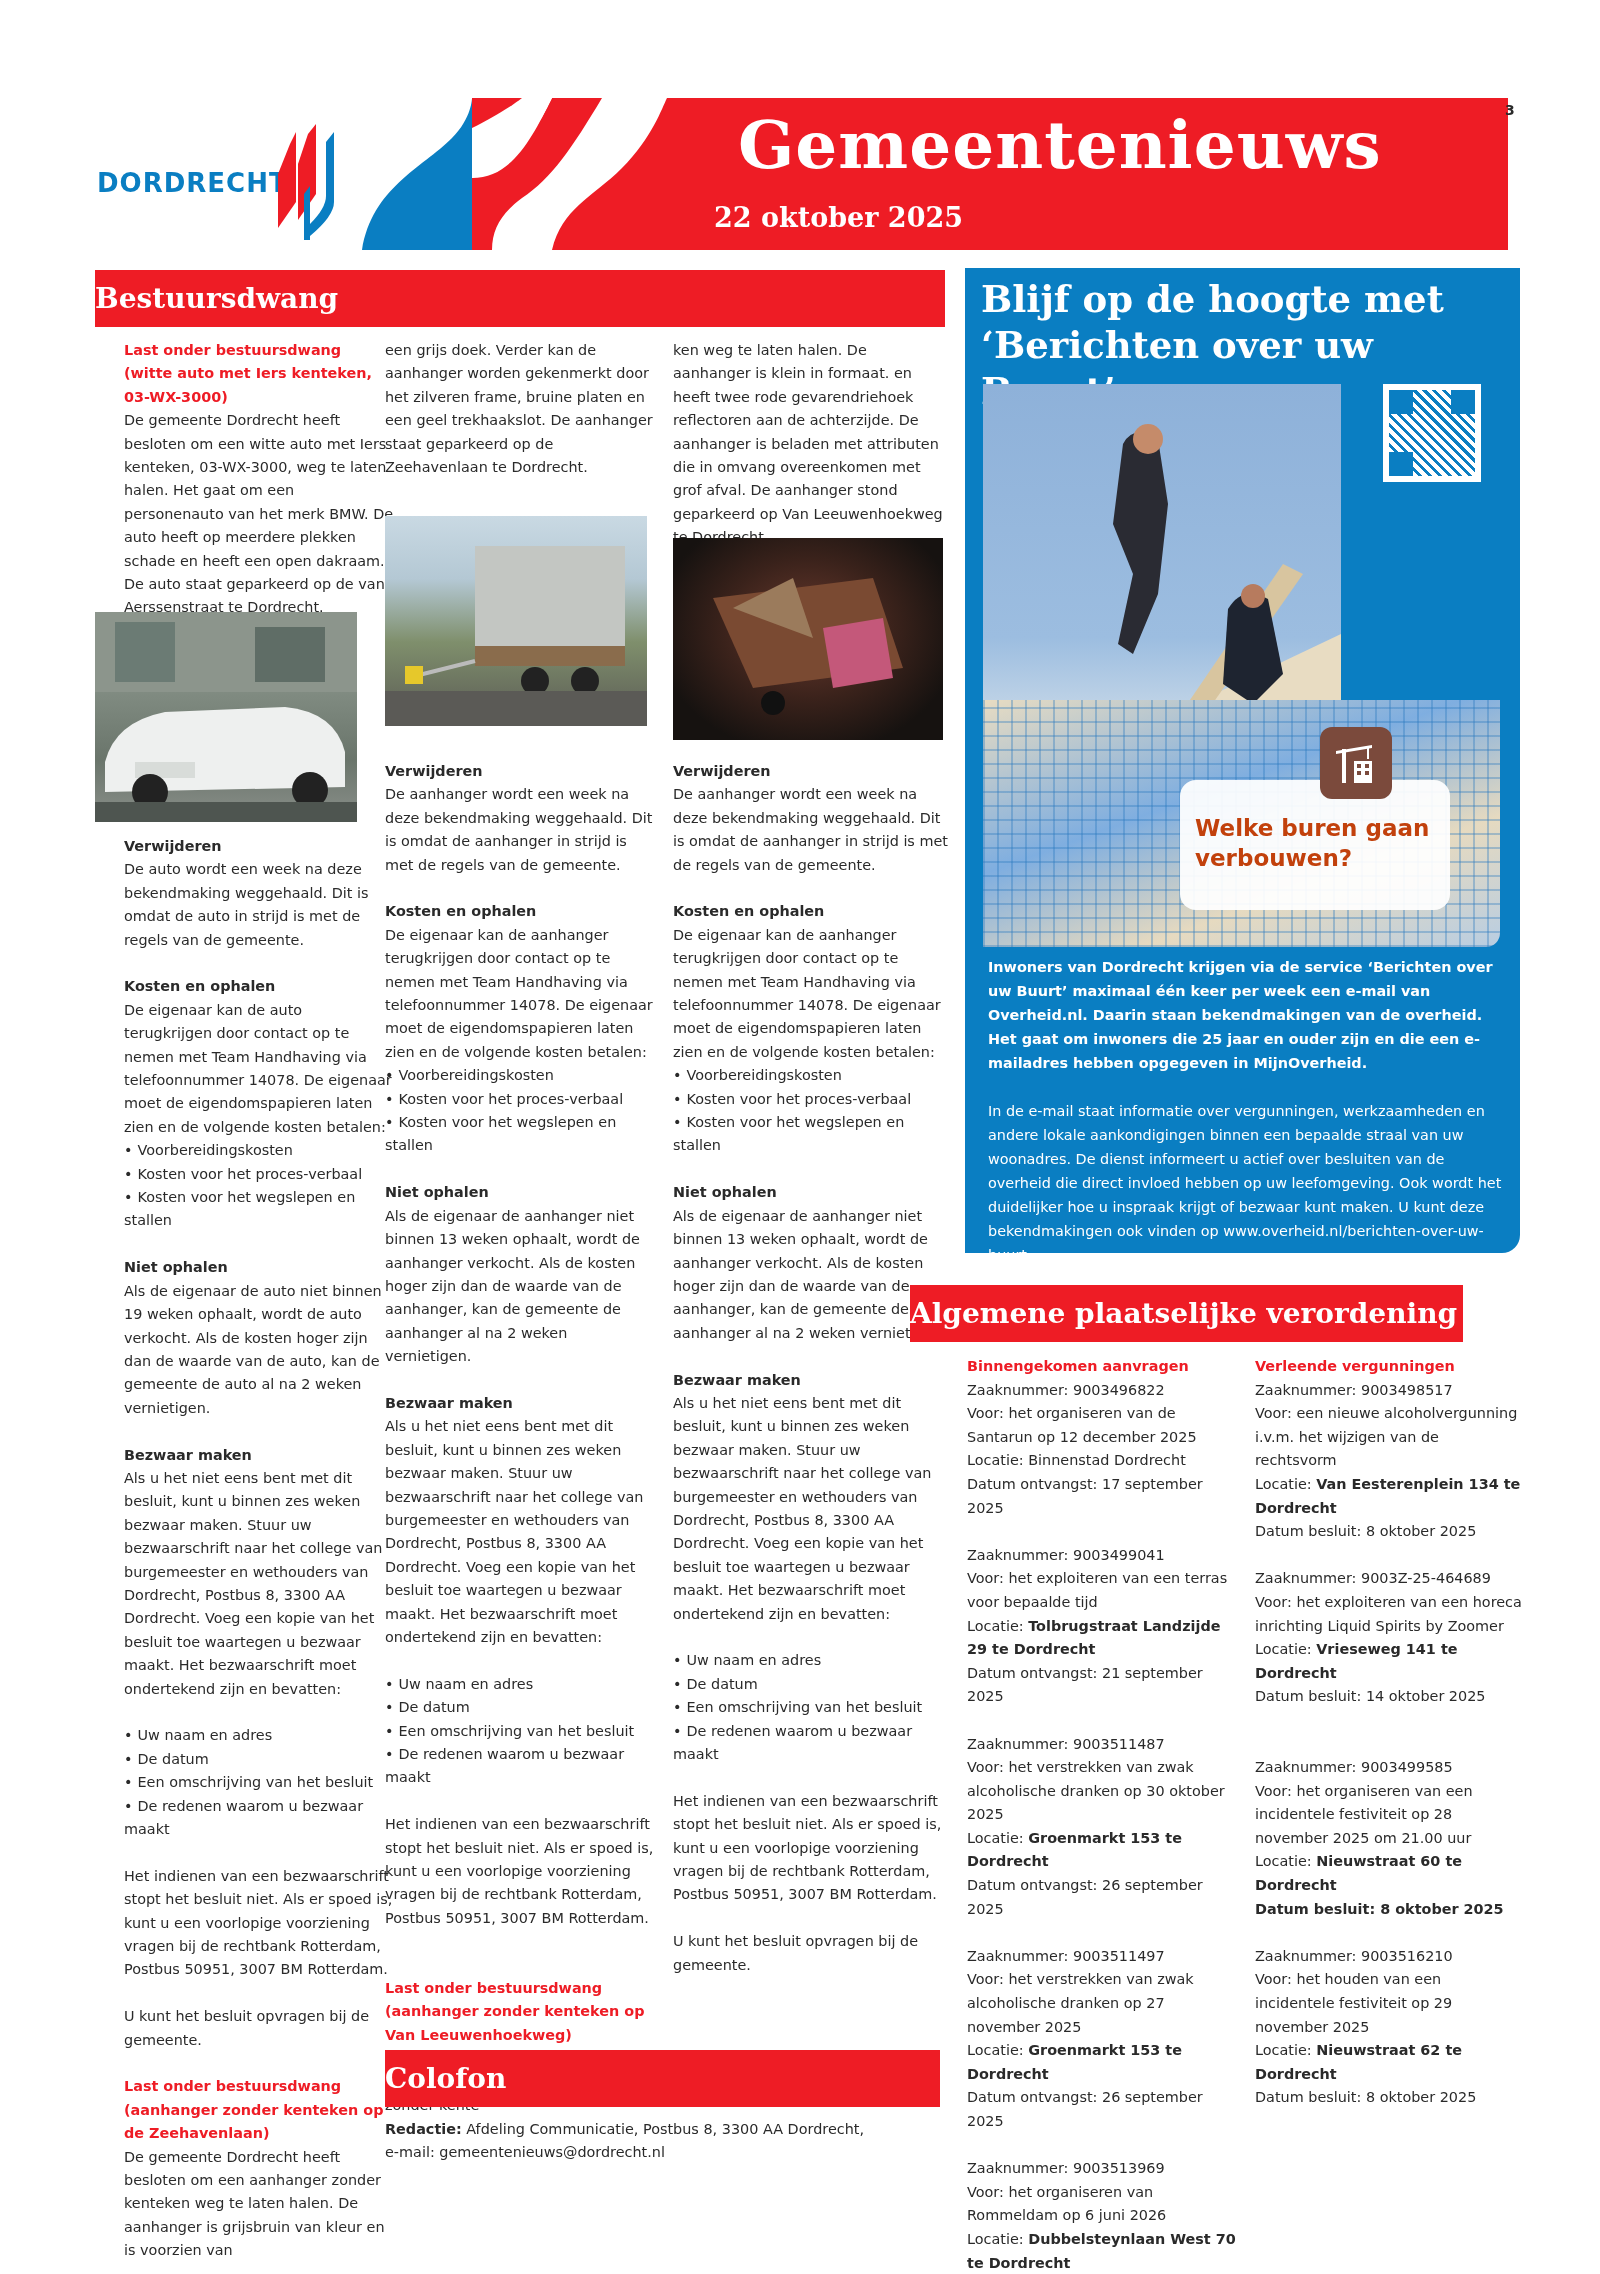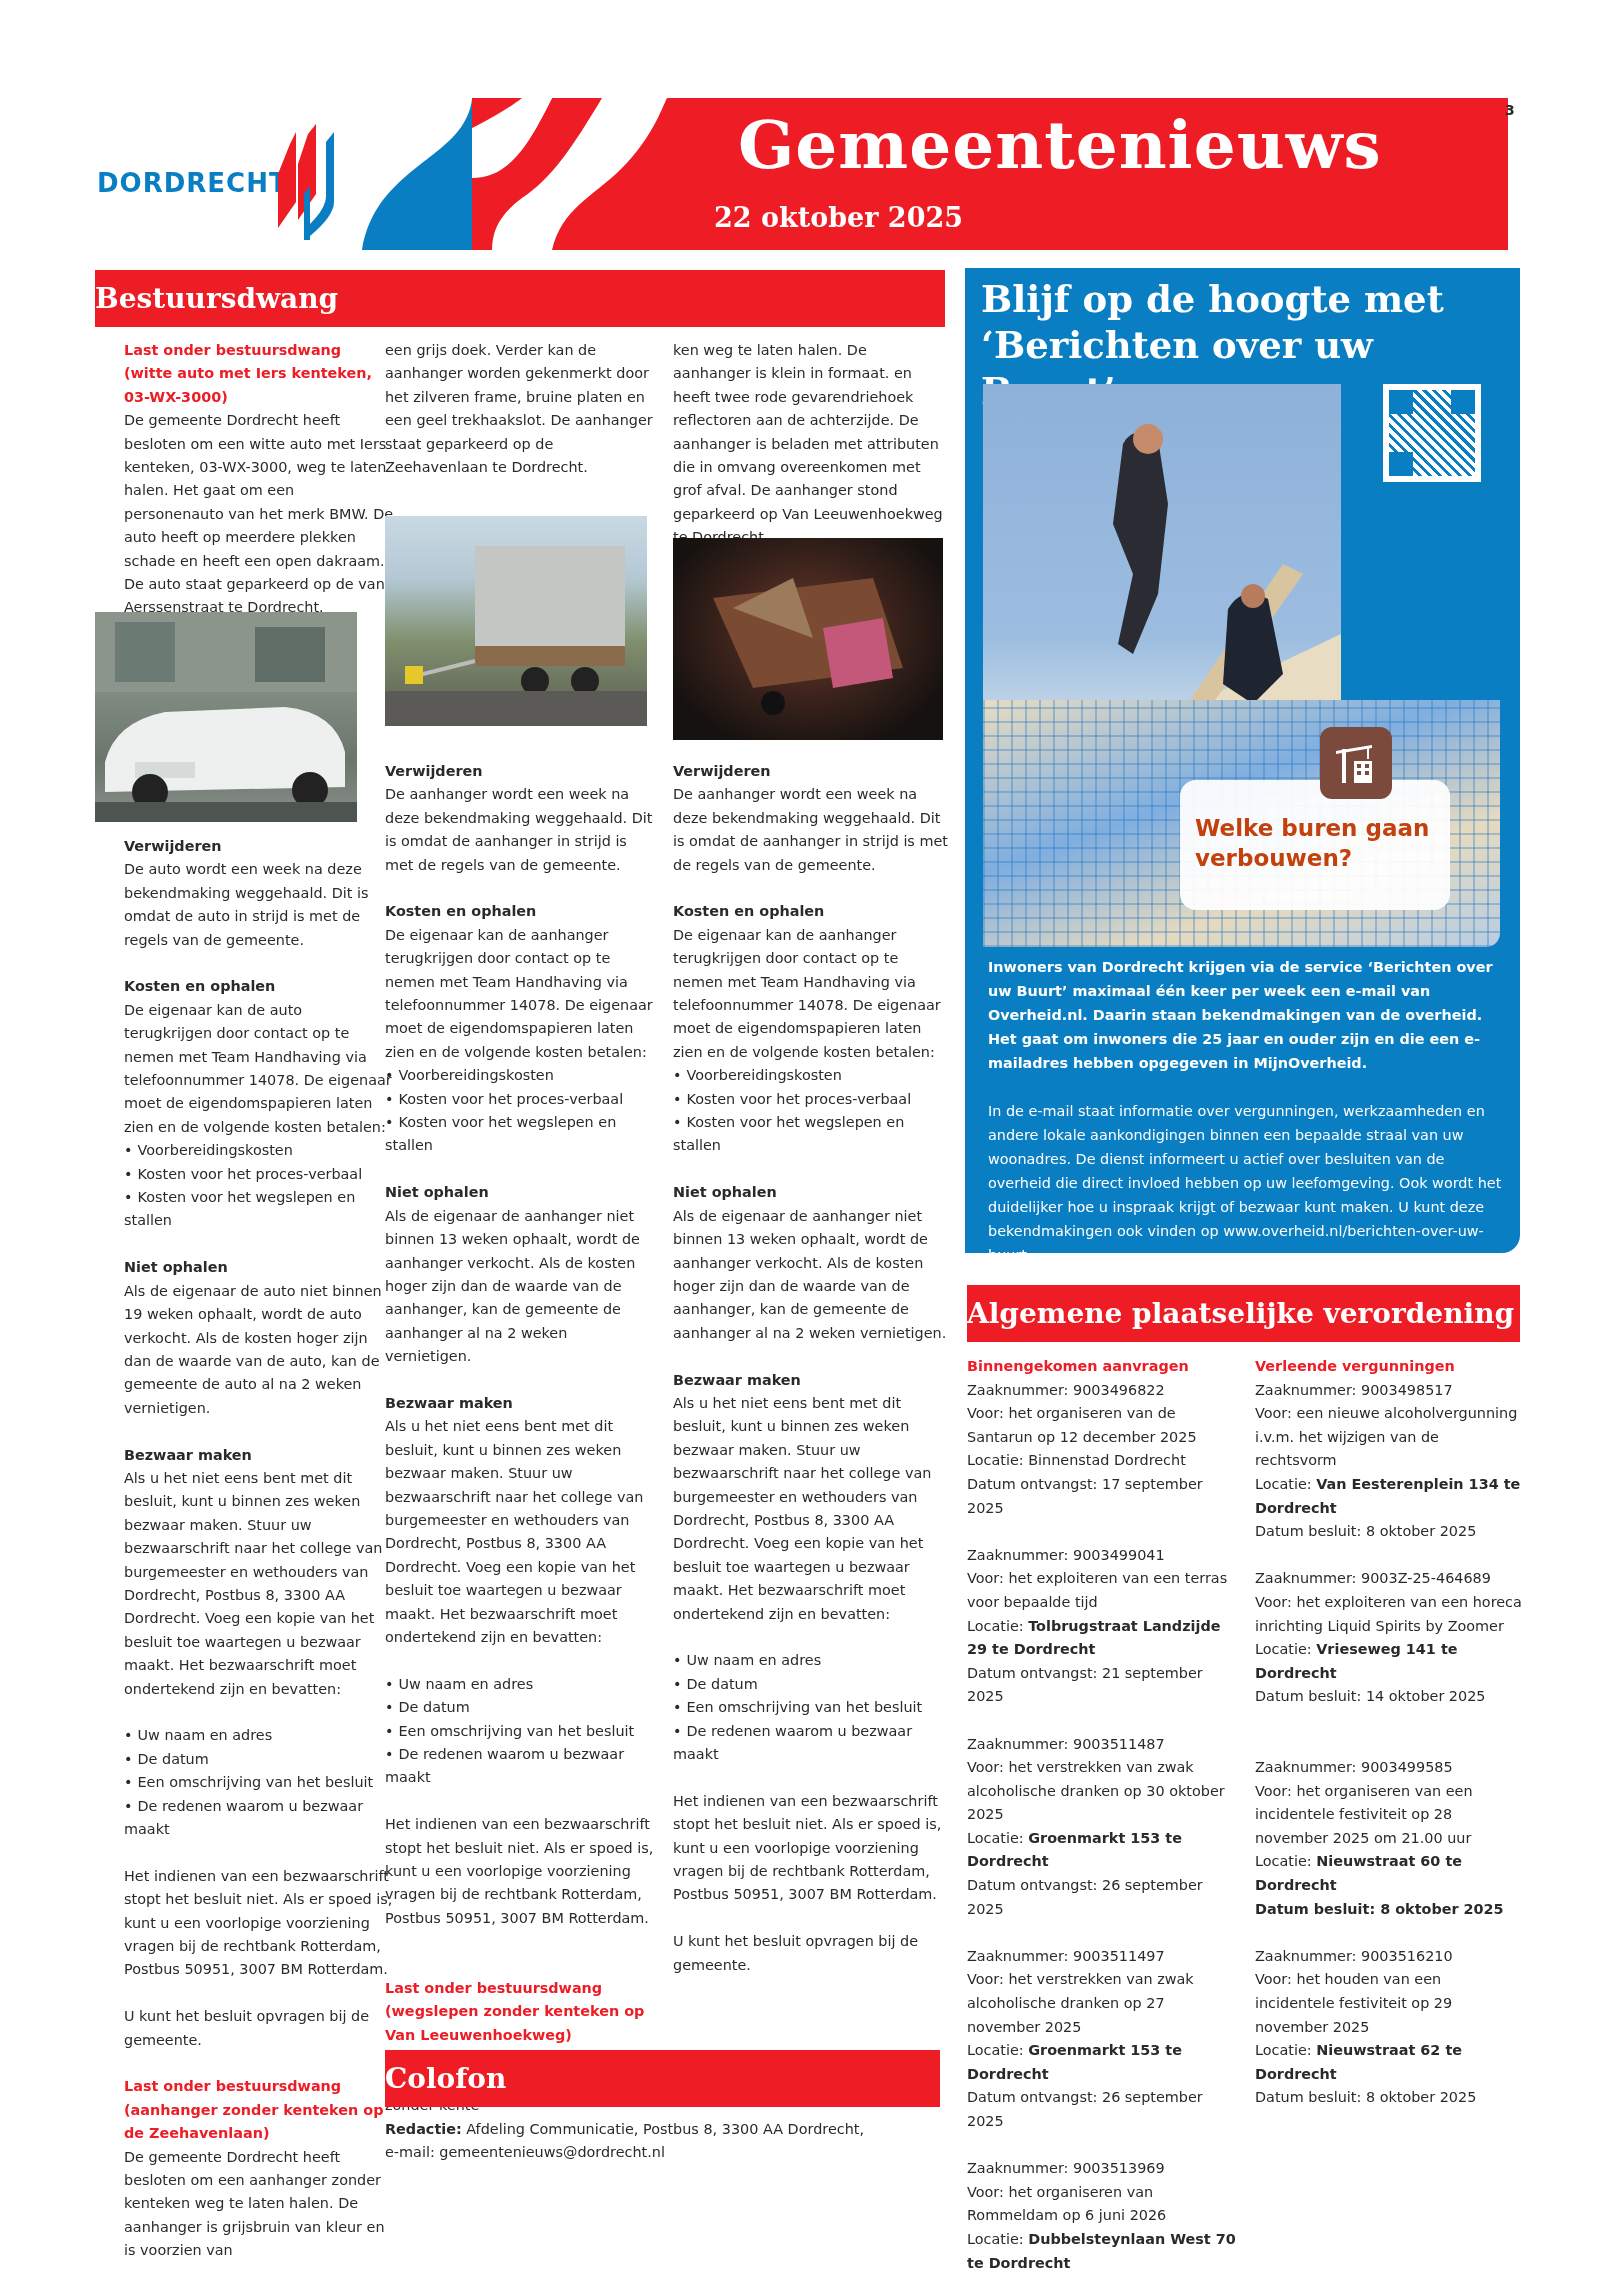--- a/index.html
+++ b/index.html
@@ -14,21 +14,21 @@
   .mast-graphic { left: 362px; top: 98px; width: 340px; height: 152px; }
   .mast-red { left: 702px; top: 98px; width: 806px; height: 152px; background: #ee1c25; }
   .mast-title { left: 714px; top: 106px; font-family: "DejaVu Serif", serif; font-weight: bold; font-size: 66px; color: #ffffff; letter-spacing: 1px; margin-left: 24px; }
   .mast-date { left: 714px; top: 202px; font-family: "DejaVu Serif", serif; font-weight: bold; font-size: 27px; color: #ffffff; }
   .page-num { left: 1505px; top: 102px; font-size: 14px; font-weight: bold; color: #2a2a2a; }
 
   
   .sec-head { background: #ee1c25; color: #ffffff; font-family: "DejaVu Serif", serif; font-weight: bold; display: flex; align-items: center; }
   .sec-bestuur { left: 95px; top: 270px; width: 850px; height: 57px; font-size: 28px; }
   .sec-colofon { left: 385px; top: 2050px; width: 555px; height: 57px; font-size: 28px; }
-  .sec-apv { left: 967px; top: 1285px; width: 553px; height: 57px; font-size: 28px; }
+  .sec-apv { left: 910px; top: 1285px; width: 553px; height: 57px; font-size: 28px; }
 
   
   .col { font-size: 14.4px; line-height: 23.4px; color: #2a2a2a; }
   .col p { margin: 0; }
   .col .gap { height: 23.4px; }
   .col .red-head { color: #ee1c25; font-weight: bold; }
   .col .sub { font-weight: bold; }
   .col .bul::before { content: "\2022"; margin-right: 5px; }
   .c1 { left: 95px; width: 270px; margin-left: 29px; }
   .c2 { left: 385px; width: 270px; }
@@ -171,21 +171,21 @@
   <p>Als u het niet eens bent met dit besluit, kunt u binnen zes weken bezwaar maken. Stuur uw bezwaarschrift naar het college van burgemeester en wethouders van Dordrecht, Postbus 8, 3300 AA Dordrecht. Voeg een kopie van het besluit toe waartegen u bezwaar maakt. Het bezwaarschrift moet ondertekend zijn en bevatten:</p>
   <div class="gap"></div>
   <p class="bul">Uw naam en adres</p>
   <p class="bul">De datum</p>
   <p class="bul">Een omschrijving van het besluit</p>
   <p class="bul">De redenen waarom u bezwaar maakt</p>
   <div class="gap"></div>
   <p>Het indienen van een bezwaarschrift stopt het besluit niet. Als er spoed is, kunt u een voorlopige voorziening vragen bij de rechtbank Rotterdam, Postbus 50951, 3007 BM Rotterdam.</p>
   <div class="gap"></div>
   <div class="gap"></div>
-  <p class="red-head">Last onder bestuursdwang (wegslepen zonder kenteken op Van Leeuwenhoekweg)</p>
+  <p class="red-head">Last onder bestuursdwang (aanhanger zonder kenteken op Van Leeuwenhoekweg)</p>
   <p>De gemeente Dordrecht heeft besloten om een witte aanhanger zonder kente-</p>
 </div>
 
 <div class="abs col c3" style="top:339px;">
   <p>ken weg te laten halen. De aanhanger is klein in formaat. en heeft twee rode gevarendriehoek reflectoren aan de achterzijde. De aanhanger is beladen met attributen die in omvang overeenkomen met grof afval. De aanhanger stond geparkeerd op Van Leeuwenhoekweg te Dordrecht.</p>
 </div>
 <div class="abs photo photo-trailer2">
   <svg width="270" height="202" viewBox="0 0 270 202">
     <path d="M40 60 L200 40 L230 130 L80 150 Z" fill="#7a4a32"></path>
     <path d="M150 90 L210 80 L220 140 L160 150 Z" fill="#c4587a"></path>

